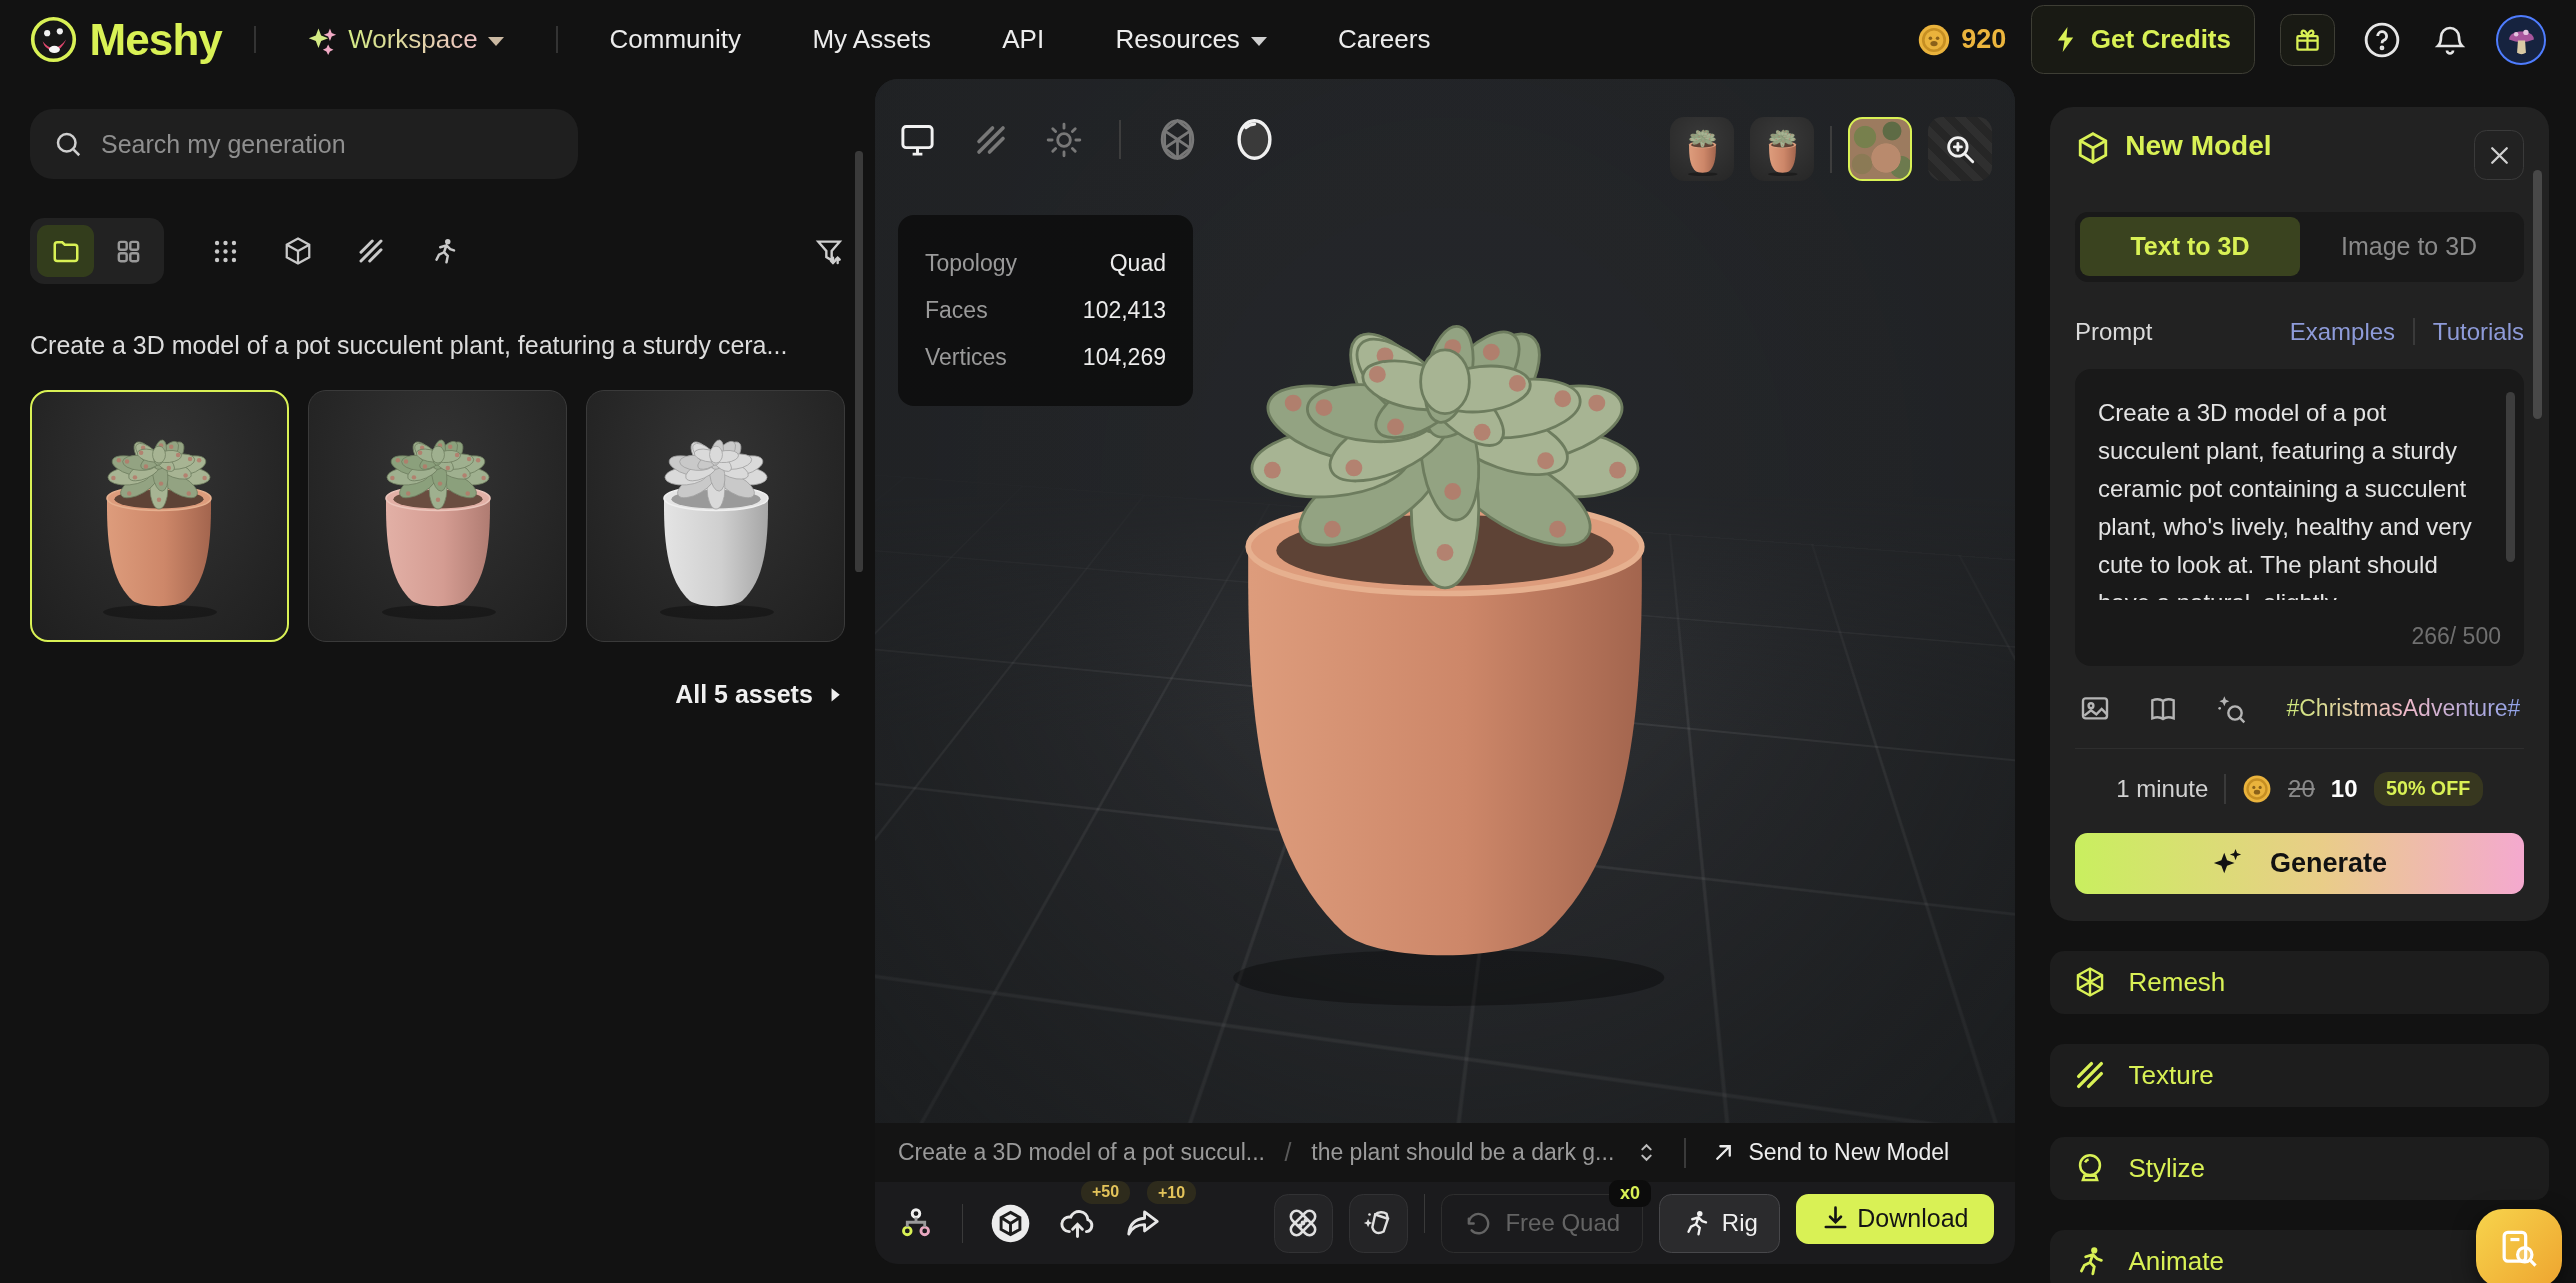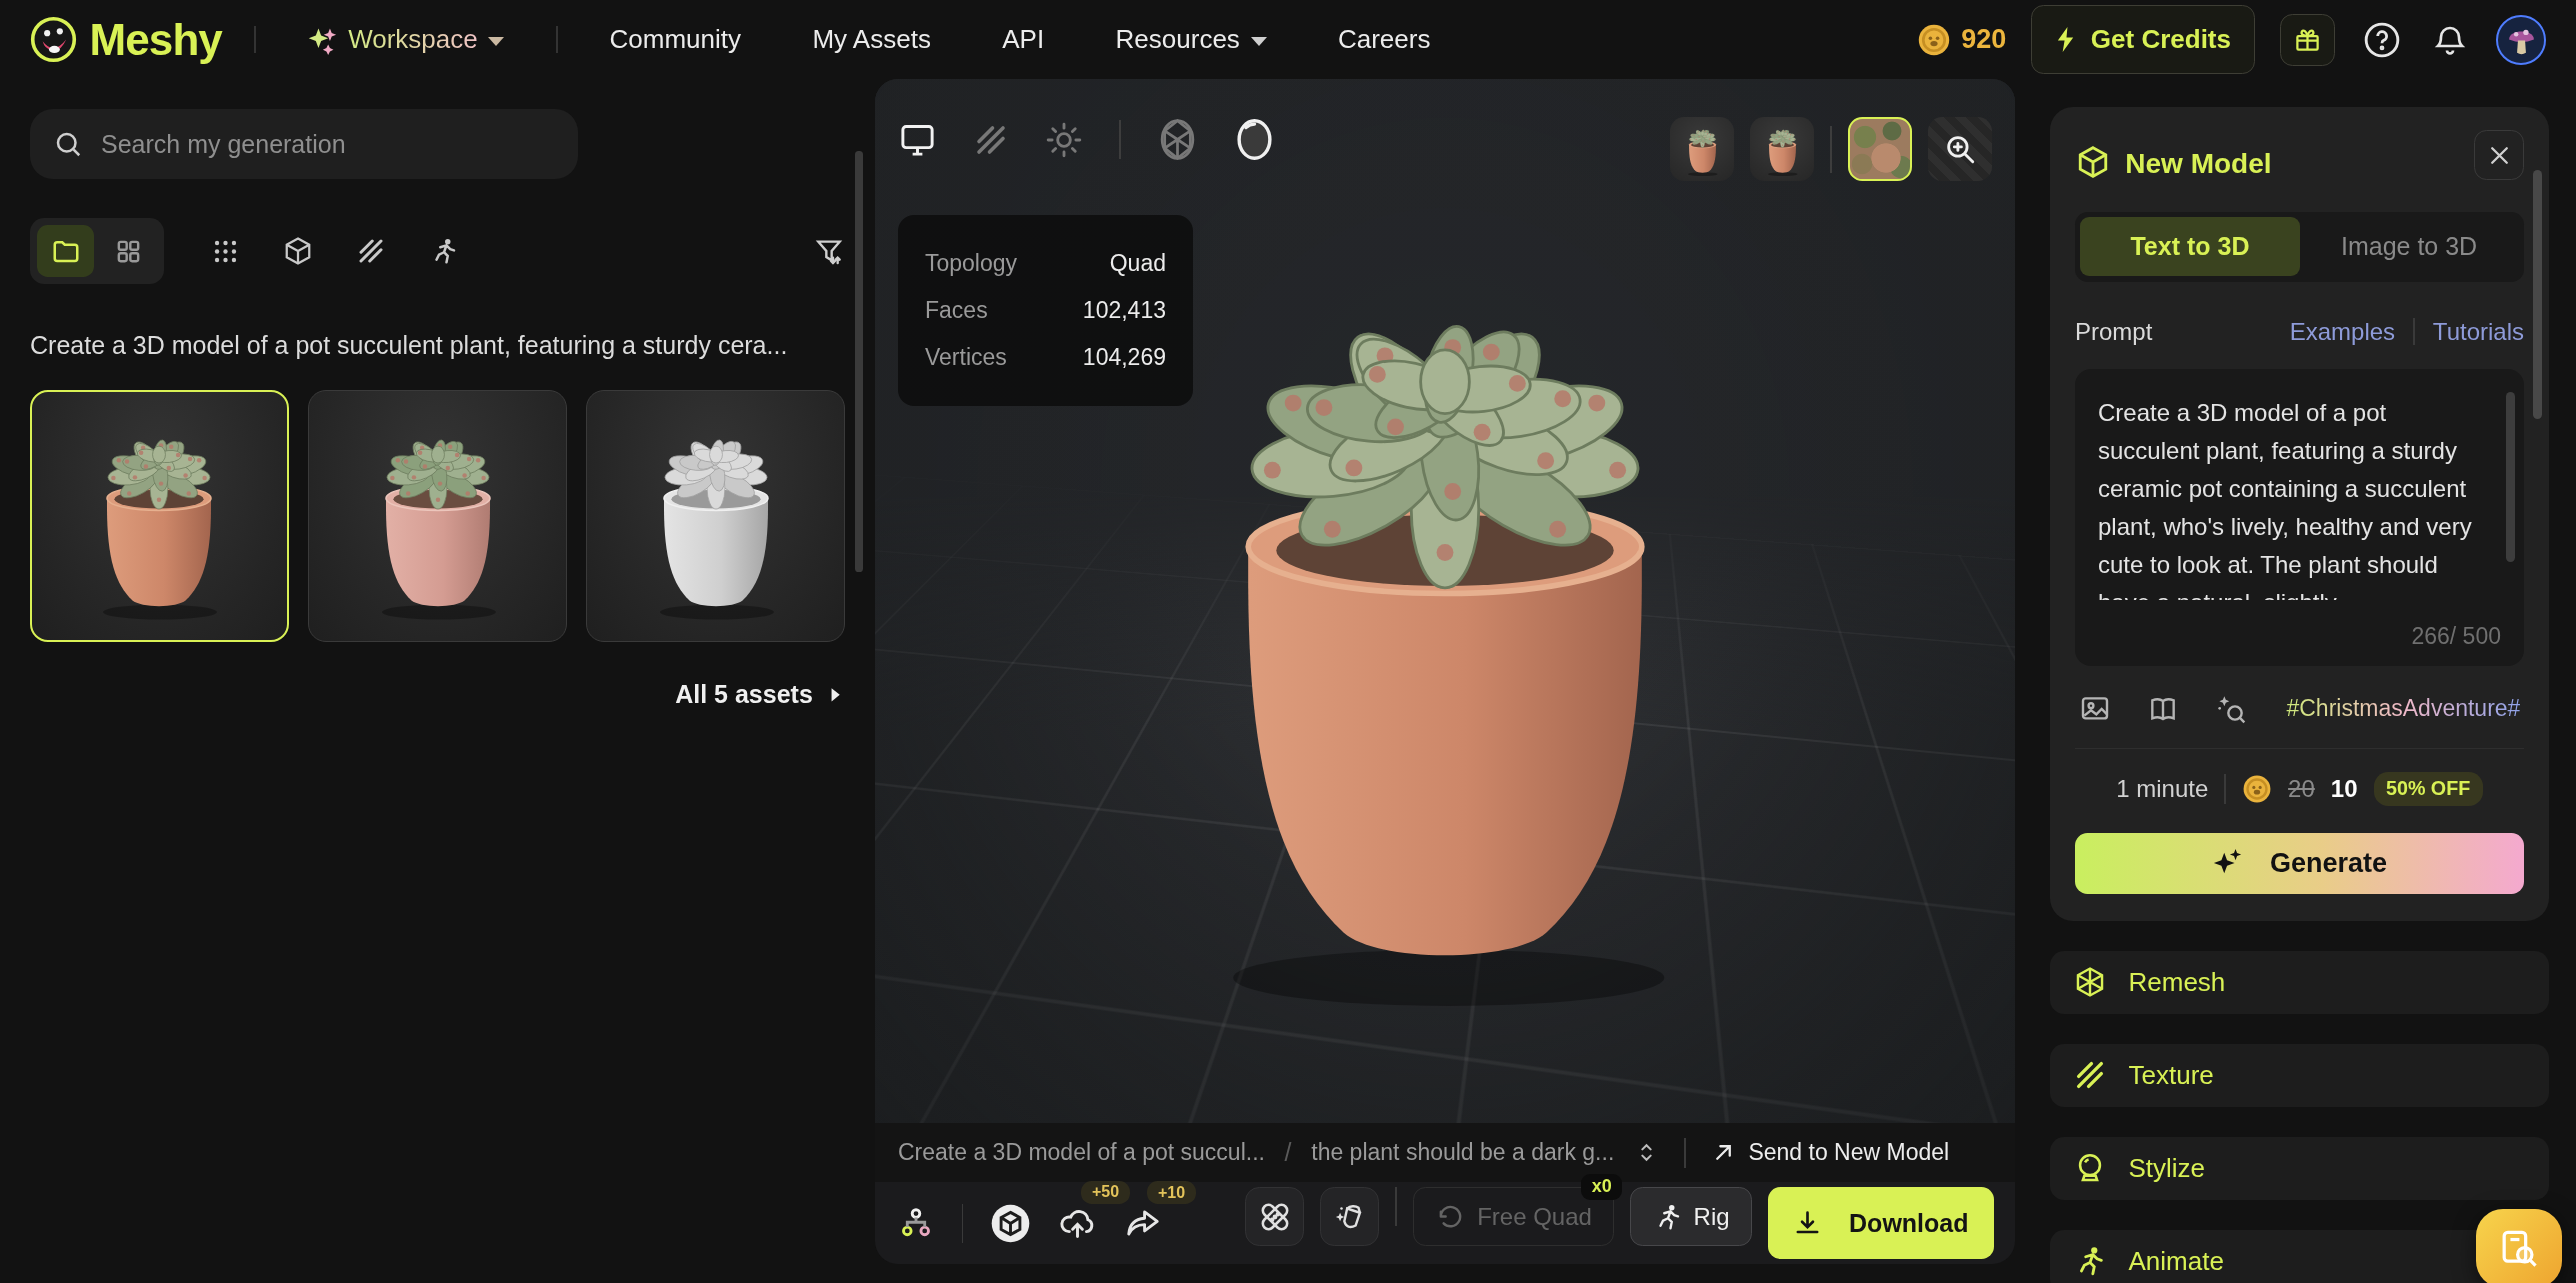--- a/index.html
+++ b/index.html
@@ -107,27 +107,27 @@
     padding:2.7px 10.7px; border-radius:10.7px; white-space:nowrap; }
   .ab-right { margin-left:auto; display:flex; gap:16px; }
   .sq-btn { width:59px; height:59px; border-radius:14.3px; background:#242426; border:1.8px solid #323234;
     display:flex; align-items:center; justify-content:center; color:#e0e0e0; cursor:pointer; }
   .free-retry { display:flex; align-items:center; gap:12.5px; height:59px; padding:0 21.5px; border:1.8px solid #2e2e2e;
     border-radius:12.5px; color:#646464; font-size:24px; position:relative; cursor:default; }
   .retry-badge { position:absolute; top:-14.3px; right:-9px; background:#0c0c0c; color:#d9f155; font-size:18px; font-weight:bold;
     padding:2.7px 10.7px; border-radius:9px; }
   .rig-btn { display:flex; align-items:center; gap:10.7px; height:59px; padding:0 21.5px; background:#2b2b2d;
     border:1.8px solid #47474a; border-radius:12.5px; color:#f0f0f0; font-size:24px; cursor:pointer; }
-  .dl-btn { display:flex; align-items:center; gap:27px; height:72px; padding:0 25px; background:#d9f155;
-    border-radius:12.5px; color:#141414; font-size:25px; font-weight:bold; cursor:pointer; }
+  .dl-btn { display:flex; align-items:center; gap:7px; height:50px; padding:0 25px; background:#d9f155;
+    border-radius:12.5px; color:#141414; font-size:25px; font-weight:normal; cursor:pointer; }
 
   
   .right-panel { position:absolute; left:2050px; top:107px; width:499px; }
   .nm-card { position:relative; background:#222222; border-radius:23px; padding:23px 25px 27px 25px; }
-  .nm-header { display:flex; align-items:flex-end; gap:14.3px; }
+  .nm-header { display:flex; align-items:flex-start; gap:14.3px; }
   .nm-title { font-size:28px; font-weight:bold; color:#d9f155; }
   .nm-close { margin-left:auto; width:50px; height:50px; border:1.8px solid #3a3a3a; border-radius:12.5px;
     display:flex; align-items:center; justify-content:center; color:#d0d0d0; cursor:pointer; }
   .tabs { margin-top:32px; background:#191919; border-radius:12.5px; padding:5.4px; display:flex; }
   .tab { flex:1; height:59px; border-radius:9px; display:flex; align-items:center; justify-content:center;
     font-size:25px; color:#8a8a8a; cursor:pointer; }
   .tab.active { background:#3a431f; color:#d9f155; font-weight:bold; }
   .prompt-row { margin-top:36px; display:flex; align-items:center; font-size:24px; }
   .prompt-label { color:#dadada; }
   .prompt-links { margin-left:auto; display:flex; align-items:center; gap:18px; color:#8e9bd9; }

